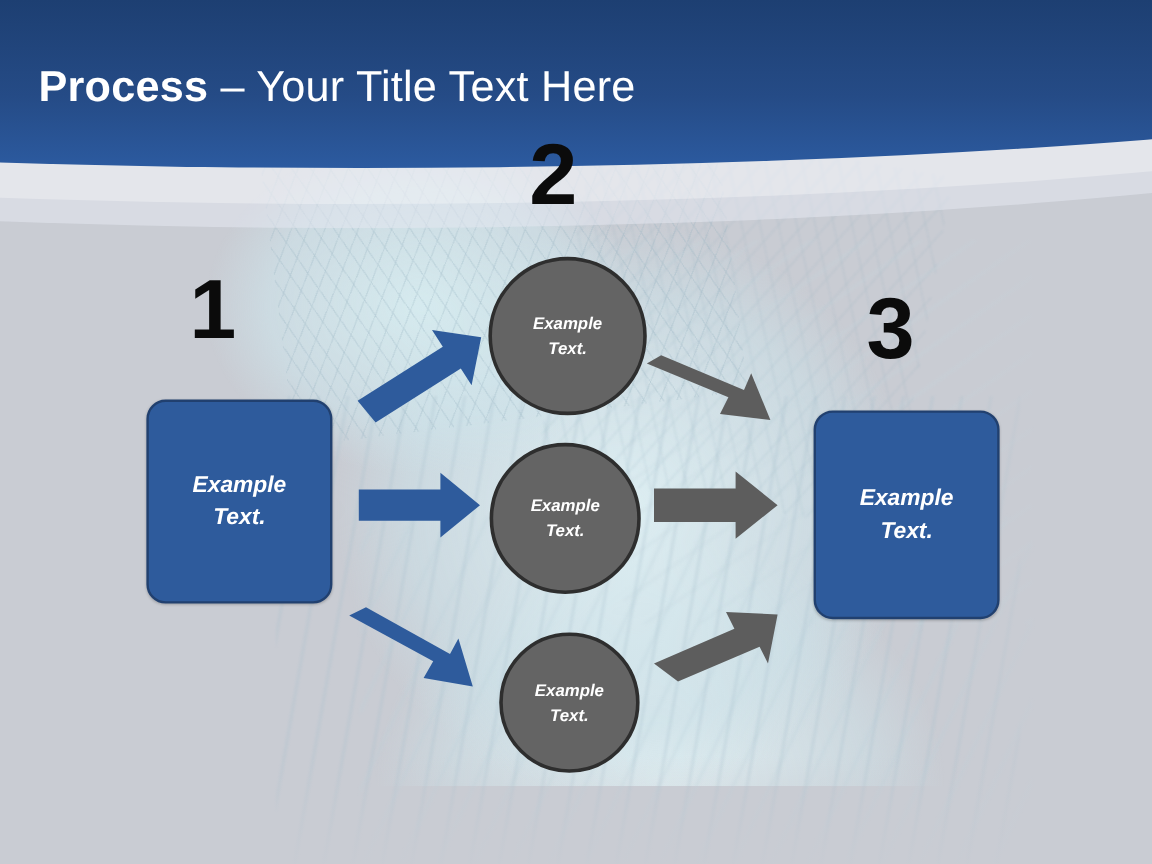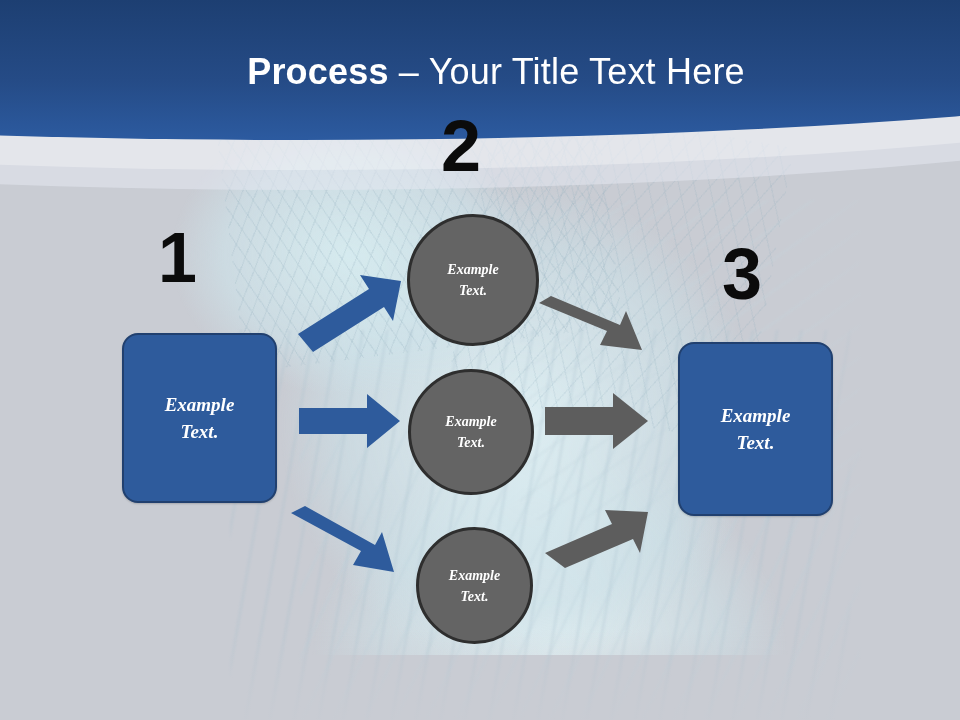--- a/index.html
+++ b/index.html
@@ -133,21 +133,21 @@
     left: 0; top: 0;
     width: 960px; height: 230px;
     background: rgba(228,232,240,0.55);
     clip-path: ellipse(1240px 190px at 300px 0px);
   }
 
   #slide-title {
     position: absolute;
     left: 0; top: 50px;
     width: 960px;
-    text-align: center;
+    text-align: left;
     color: #ffffff;
     font-size: 36px;
     line-height: 44px;
     letter-spacing: 0.2px;
     white-space: nowrap;
     z-index: 12;
     padding-left: 32px;
   }
   #slide-title .t-bold { font-weight: bold; }
   #slide-title .t-norm { font-weight: normal; }
@@ -210,21 +210,21 @@
   
   #arrow-layer {
     position: absolute;
     left: 0; top: 0;
     width: 960px; height: 720px;
     z-index: 7;
     pointer-events: none;
   }
   #arrow-layer g { pointer-events: auto; }
 
-  .cell-text { display: block; font-family: Liberation Serif, serif; }
+  .cell-text { display: block; }
 </style>
 </head>
 <body>
 
 <div id="slide">
 
   <div id="photo-layer">
     <div class="fish-body"></div>
     <div class="scales"></div>
     <div class="scales2"></div>

